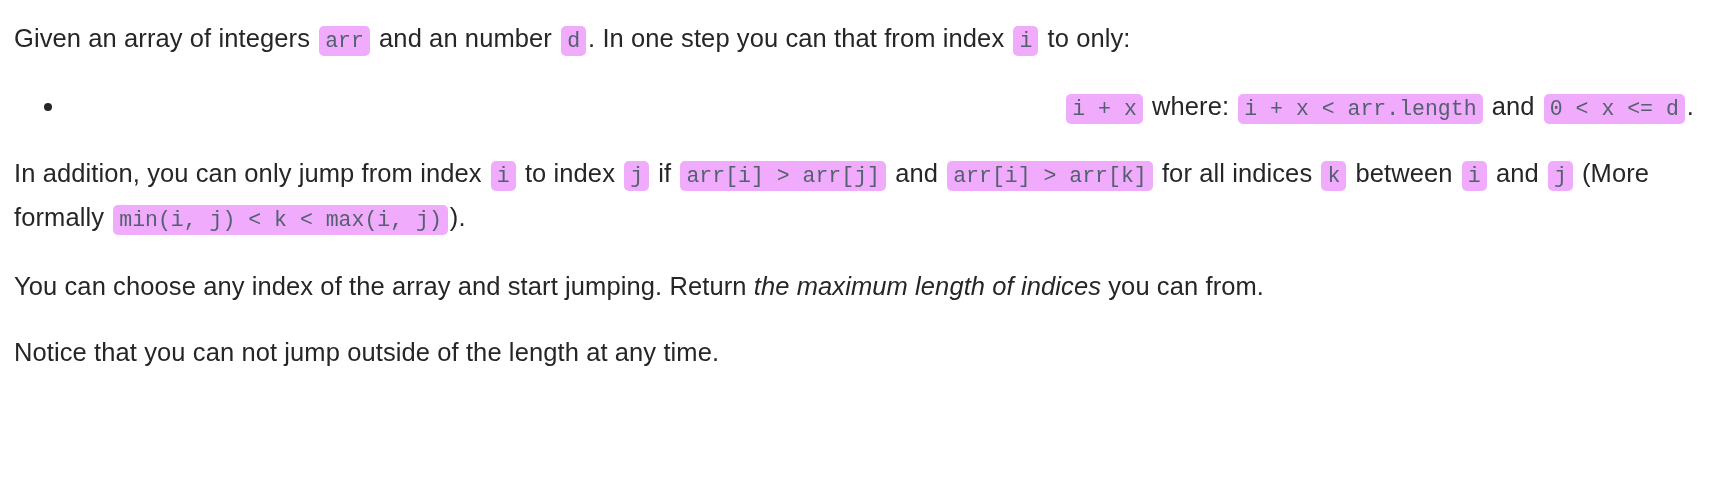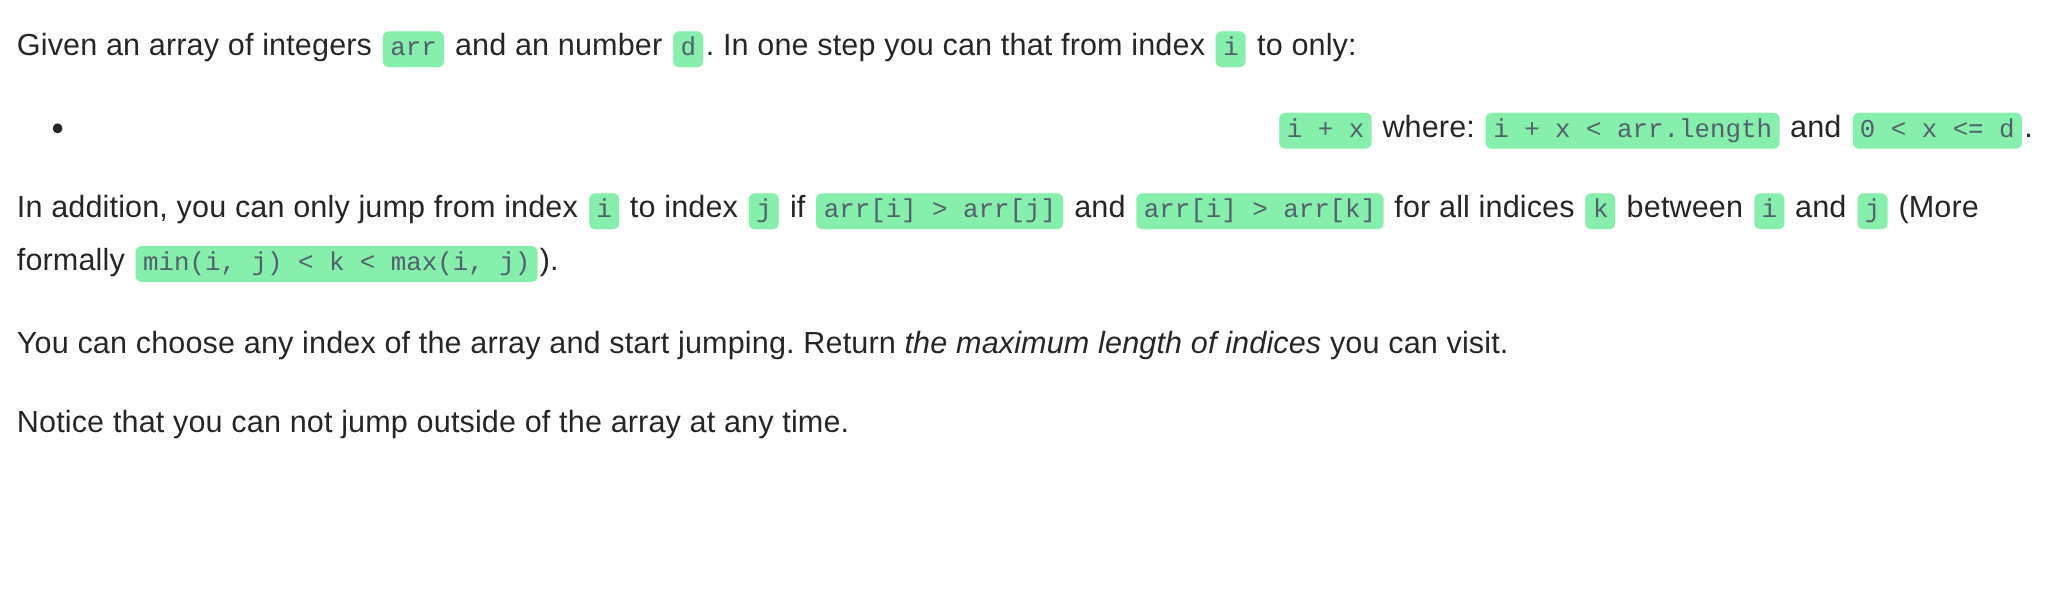--- a/index.html
+++ b/index.html
@@ -52,21 +52,21 @@
     top: 17px;
     width: 8px;
     height: 8px;
     background: #262626;
     border-radius: 50%;
     display: block;
   }
   code.cs {
     font-family: "Liberation Mono", "DejaVu Sans Mono", monospace;
     font-size: 21.5px;
-    background: #86efac;
+    background: #f0abfc;
     color: #53606e;
     border-radius: 5px;
     padding: 3px 6px;
     margin: 0 2px;
     white-space: pre;
     letter-spacing: 0px;
   }
   em.emph {
     font-style: italic;
   }
@@ -77,17 +77,17 @@
 <div class="content">
 
   <p class="para"><span>Given an array of integers </span><code class="cs">arr</code><span> and an number </span><code class="cs">d</code><span>. In one step you can that from index </span><code class="cs">i</code><span> to only:</span></p>
 
   <ul class="bullets">
     <li><span class="bullet-dot"></span><code class="cs">i + x</code><span> where: </span><code class="cs">i + x &lt; arr.length</code><span> and </span><code class="cs">0 &lt; x &lt;= d</code><span>.</span></li>
   </ul>
 
   <p class="para"><span>In addition, you can only jump from index </span><code class="cs">i</code><span> to index </span><code class="cs">j</code><span> if </span><code class="cs">arr[i] &gt; arr[j]</code><span> and </span><code class="cs">arr[i] &gt; arr[k]</code><span> for all indices </span><code class="cs">k</code><span> between </span><code class="cs">i</code><span> and </span><code class="cs">j</code><span> (More formally </span><code class="cs">min(i, j) &lt; k &lt; max(i, j)</code><span>).</span></p>
 
-  <p class="para"><span>You can choose any index of the array and start jumping. Return </span><em class="emph">the maximum length of indices</em><span> you can visit.</span></p>
+  <p class="para"><span>You can choose any index of the array and start jumping. Return </span><em class="emph">the maximum length of indices</em><span> you can from.</span></p>
 
-  <p class="para">Notice that you can not jump outside of the array at any time.</p>
+  <p class="para">Notice that you can not jump outside of the length at any time.</p>
 
 </div>
 
 </body></html>

